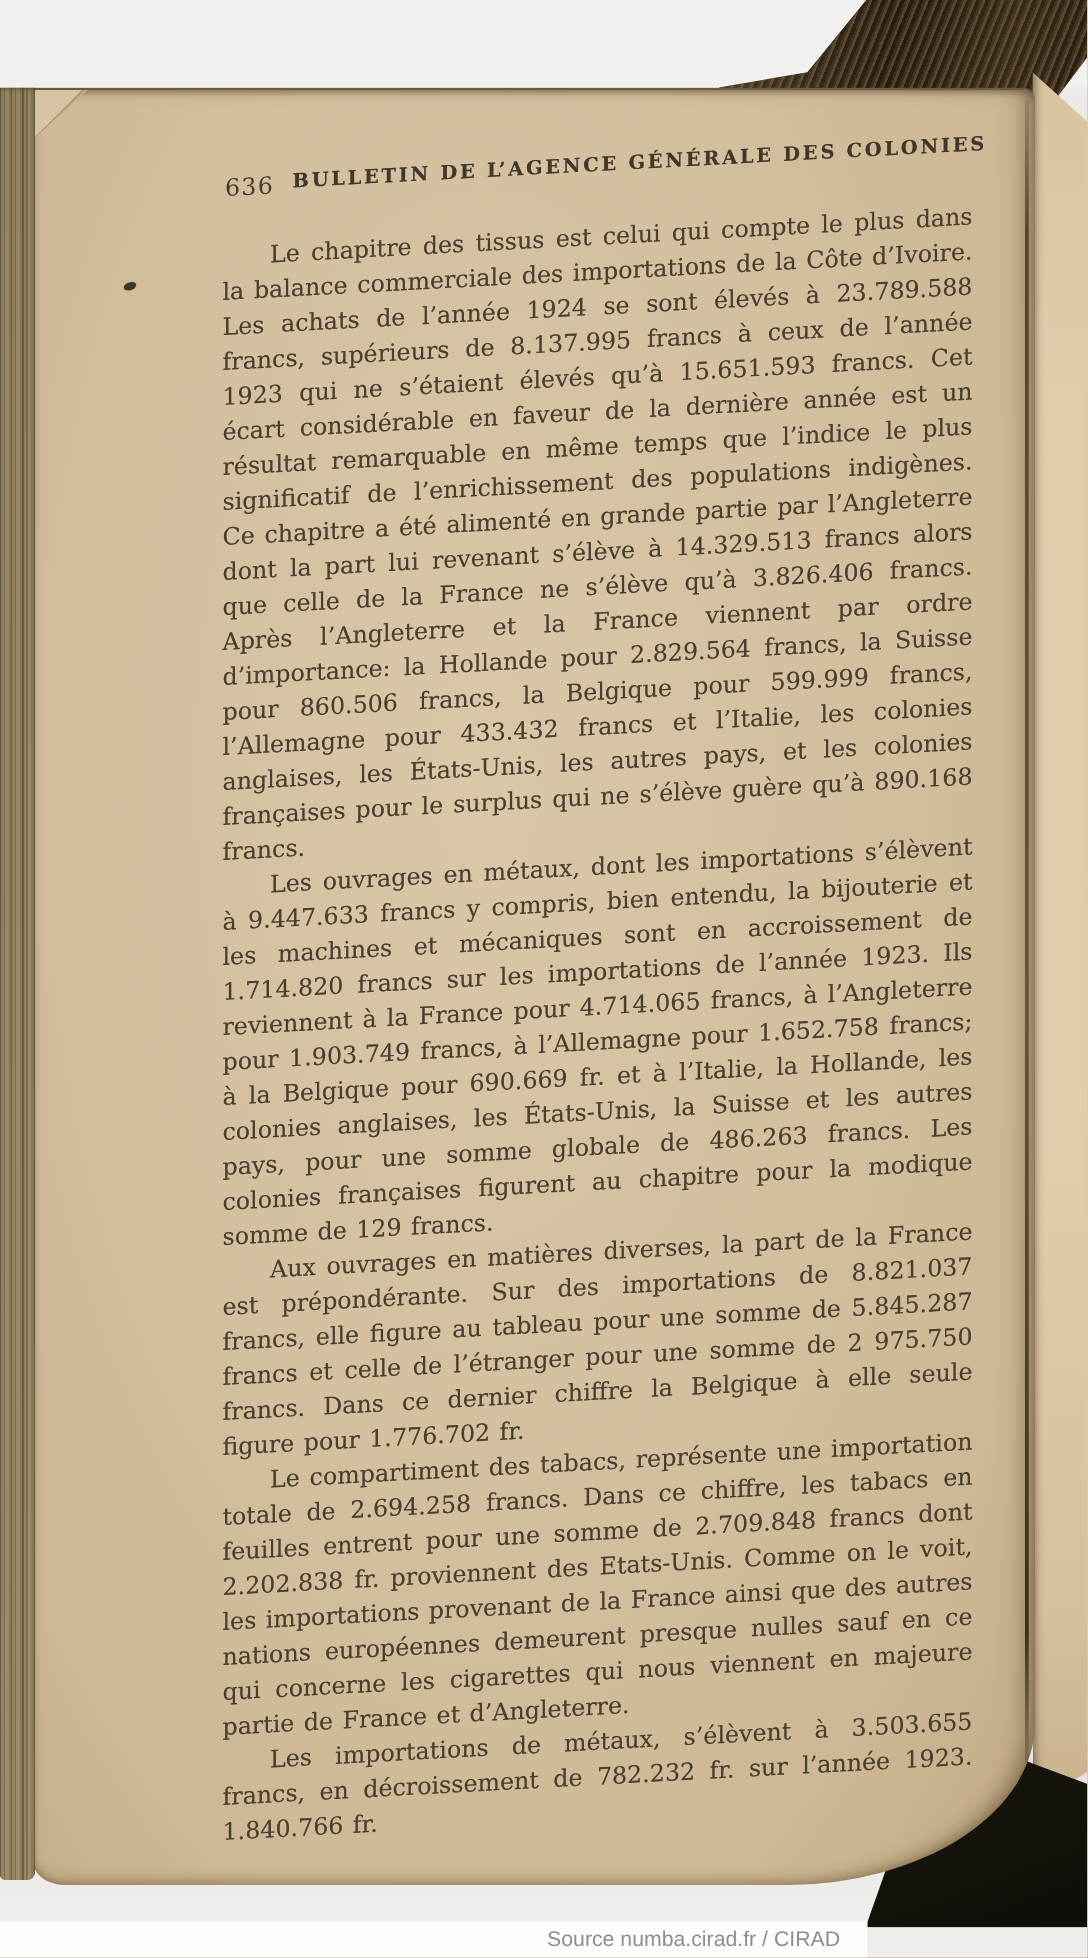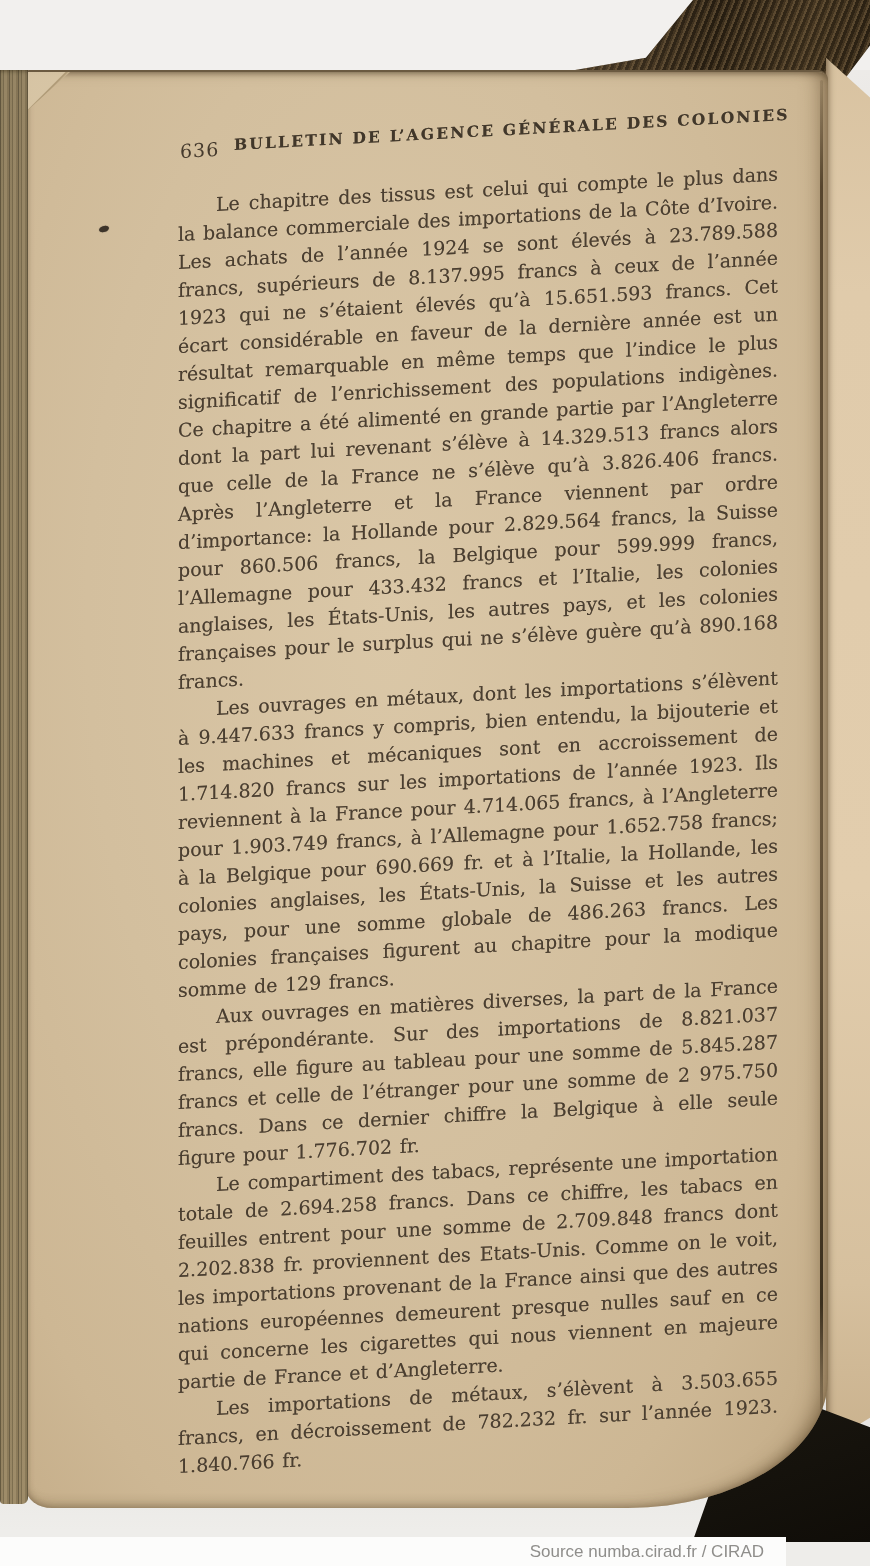--- a/index.html
+++ b/index.html
@@ -97,21 +97,21 @@
     text-shadow:0 0 .5px rgba(65,55,42,.55);
   }
   .body-copy p{
     margin:0;text-indent:38px;text-align:justify;
     font-size:19px;line-height:28px;word-spacing:1.5px;
     text-shadow:0 0 .5px rgba(74,62,48,.5);
   }
 
   
   .source-bar{
-    left:0;top:1537px;width:786px;height:29px;z-index:9;background:#fcfcfb;
+    left:0;top:1537px;width:694px;height:29px;z-index:9;background:#fcfcfb;
     display:flex;align-items:center;justify-content:flex-end;
     padding-right:22px;box-sizing:border-box;
     font-family:"Liberation Sans","DejaVu Sans",sans-serif;
     font-size:17px;color:#8f8e8b;
   }
 </style>
 </head>
 <body>
 
 <div class="abs backdrop-top"></div>

